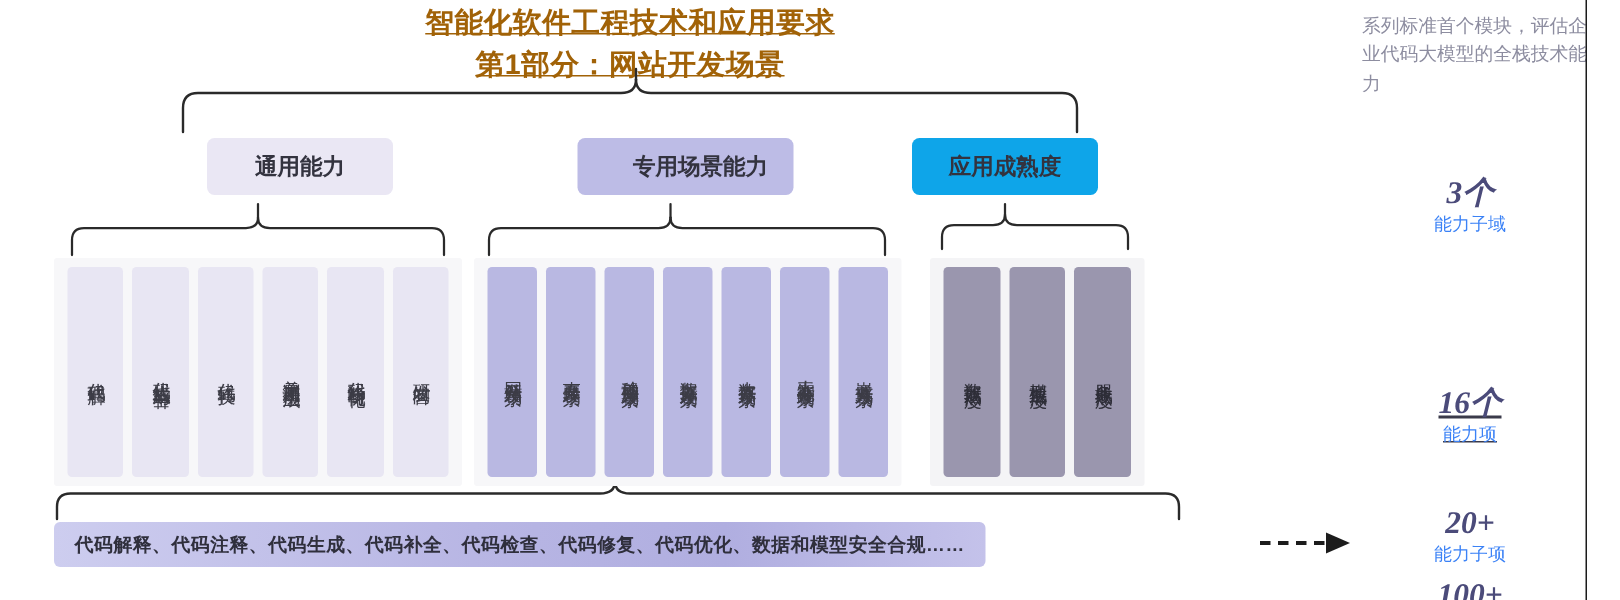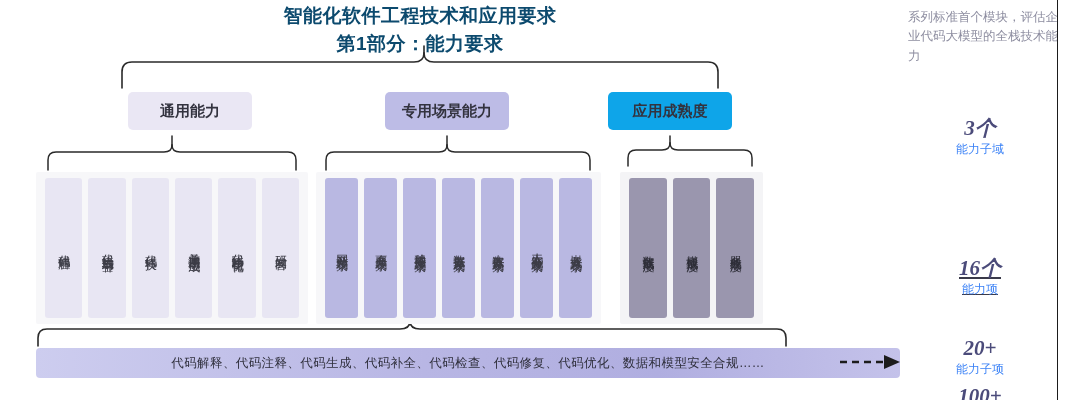--- a/index.html
+++ b/index.html
@@ -20,23 +20,24 @@
   .title-block {
     position: absolute;
     left: 120px;
     top: 2px;
     width: 600px;
     text-align: center;
   }
   .title-line {
     font-size: 19px;
     font-weight: bold;
-    color: #0c4a6e;
+    color: #a16207;
     line-height: 1.45;
     letter-spacing: 0.5px;
+    text-decoration: underline;
   }
 
   
   .brace-layer {
     position: absolute;
     left: 0; top: 0;
     width: 1080px; height: 400px;
     pointer-events: none;
   }
 
@@ -45,22 +46,22 @@
     position: absolute;
     height: 38px;
     border-radius: 5px;
     display: flex;
     align-items: center;
     justify-content: center;
     font-size: 15px;
     font-weight: 600;
     color: #33333f;
   }
-  #group-box-0 { left: 128px; top: 92px; width: 124px; background: #eae7f4; }
-  #group-box-1 { left: 385px; top: 92px; width: 124px; background: #bdbce6; }
+  #group-box-0 { left: 138px; top: 92px; width: 124px; background: #eae7f4; }
+  #group-box-1 { left: 385px; top: 92px; width: 124px; background: #bdbce6; padding-left: 20px; }
   #group-box-2 { left: 608px; top: 92px; width: 124px; background: #0ea5e9; }
 
   
   .group-panel {
     position: absolute;
     top: 172px;
     height: 152px;
     background: #f7f7f9;
     display: flex;
     align-items: stretch;
@@ -92,30 +93,31 @@
   }
   #group-panel-0 .col-card { background: #e8e6f3; }
   #group-panel-1 .col-card { background: #b9b8e2; }
   #group-panel-2 .col-card { background: #9a96ae; color: #2e2e38; }
 
   
   .bottom-bar {
     position: absolute;
     left: 36px;
     top: 348px;
-    width: 864px;
+    width: 621px;
     height: 30px;
     border-radius: 4px;
     background: linear-gradient(to right, #cdcdef 0%, #b8b6e4 45%, #b0aee0 72%, #c4c2ea 100%);
     display: flex;
     align-items: center;
     justify-content: center;
     font-size: 12.5px;
     color: #2f2f3c;
     letter-spacing: 0.4px;
+    font-weight: bold;
   }
 
   
   .sidebar {
     position: absolute;
     left: 900px;
     top: 0;
     width: 160px;
     height: 396px;
     text-align: center;
@@ -173,21 +175,21 @@
     width: 1px;
     height: 400px;
     background: #1b1b1b;
   }
 </style>
 </head>
 <body>
 
 <div class="title-block">
   <div class="title-line">智能化软件工程技术和应用要求</div>
-  <div class="title-line">第1部分：能力要求</div>
+  <div class="title-line">第1部分：网站开发场景</div>
 </div>
 
 <svg class="brace-layer" viewBox="0 0 1080 400" xmlns="http://www.w3.org/2000/svg">
 
   <g fill="none" stroke="#2a2a2a" stroke-width="1.6" stroke-linecap="round">
     <path d="M 122 88 L 122 72 Q 122 62 132 62 L 414 62 Q 424 62 424 53"></path>
     <path d="M 718 88 L 718 72 Q 718 62 708 62 L 434 62 Q 424 62 424 53"></path>
     <path d="M 424 53 L 424 46"></path>
   </g>
 

